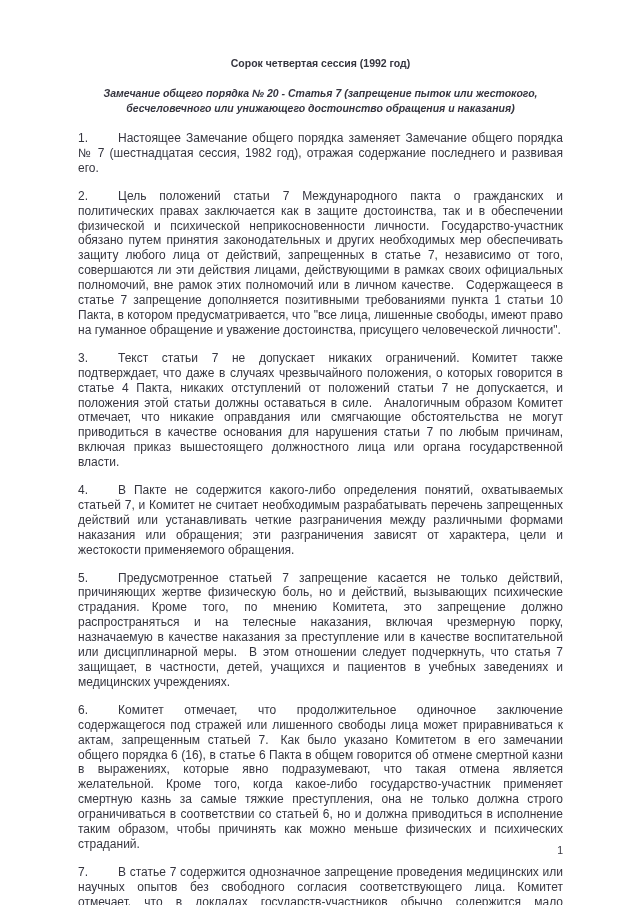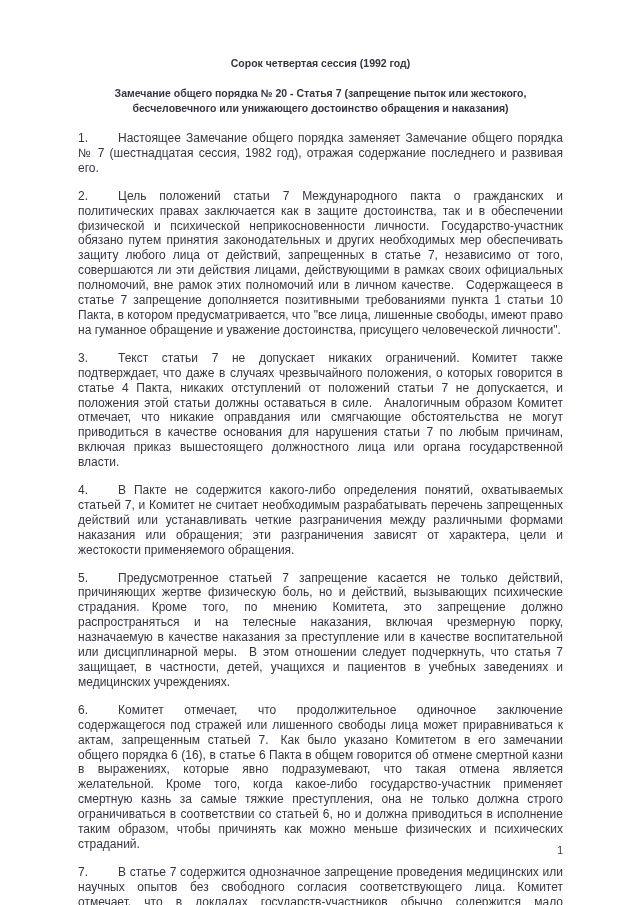--- a/index.html
+++ b/index.html
@@ -25,20 +25,21 @@
     line-height: 15px;
     margin: 0 0 15px 0;
   }
   .h-title {
     font-size: 10.5px;
     font-weight: bold;
     text-align: center;
     line-height: 15px;
     margin: 8px auto 15px auto;
     max-width: 470px;
+    font-style: italic;
   }
   .para {
     font-size: 12px;
     line-height: 14.9px;
     text-align: justify;
     margin: 0 0 13px 0;
   }
   .pnum {
     display: inline-block;
     width: 40px;

